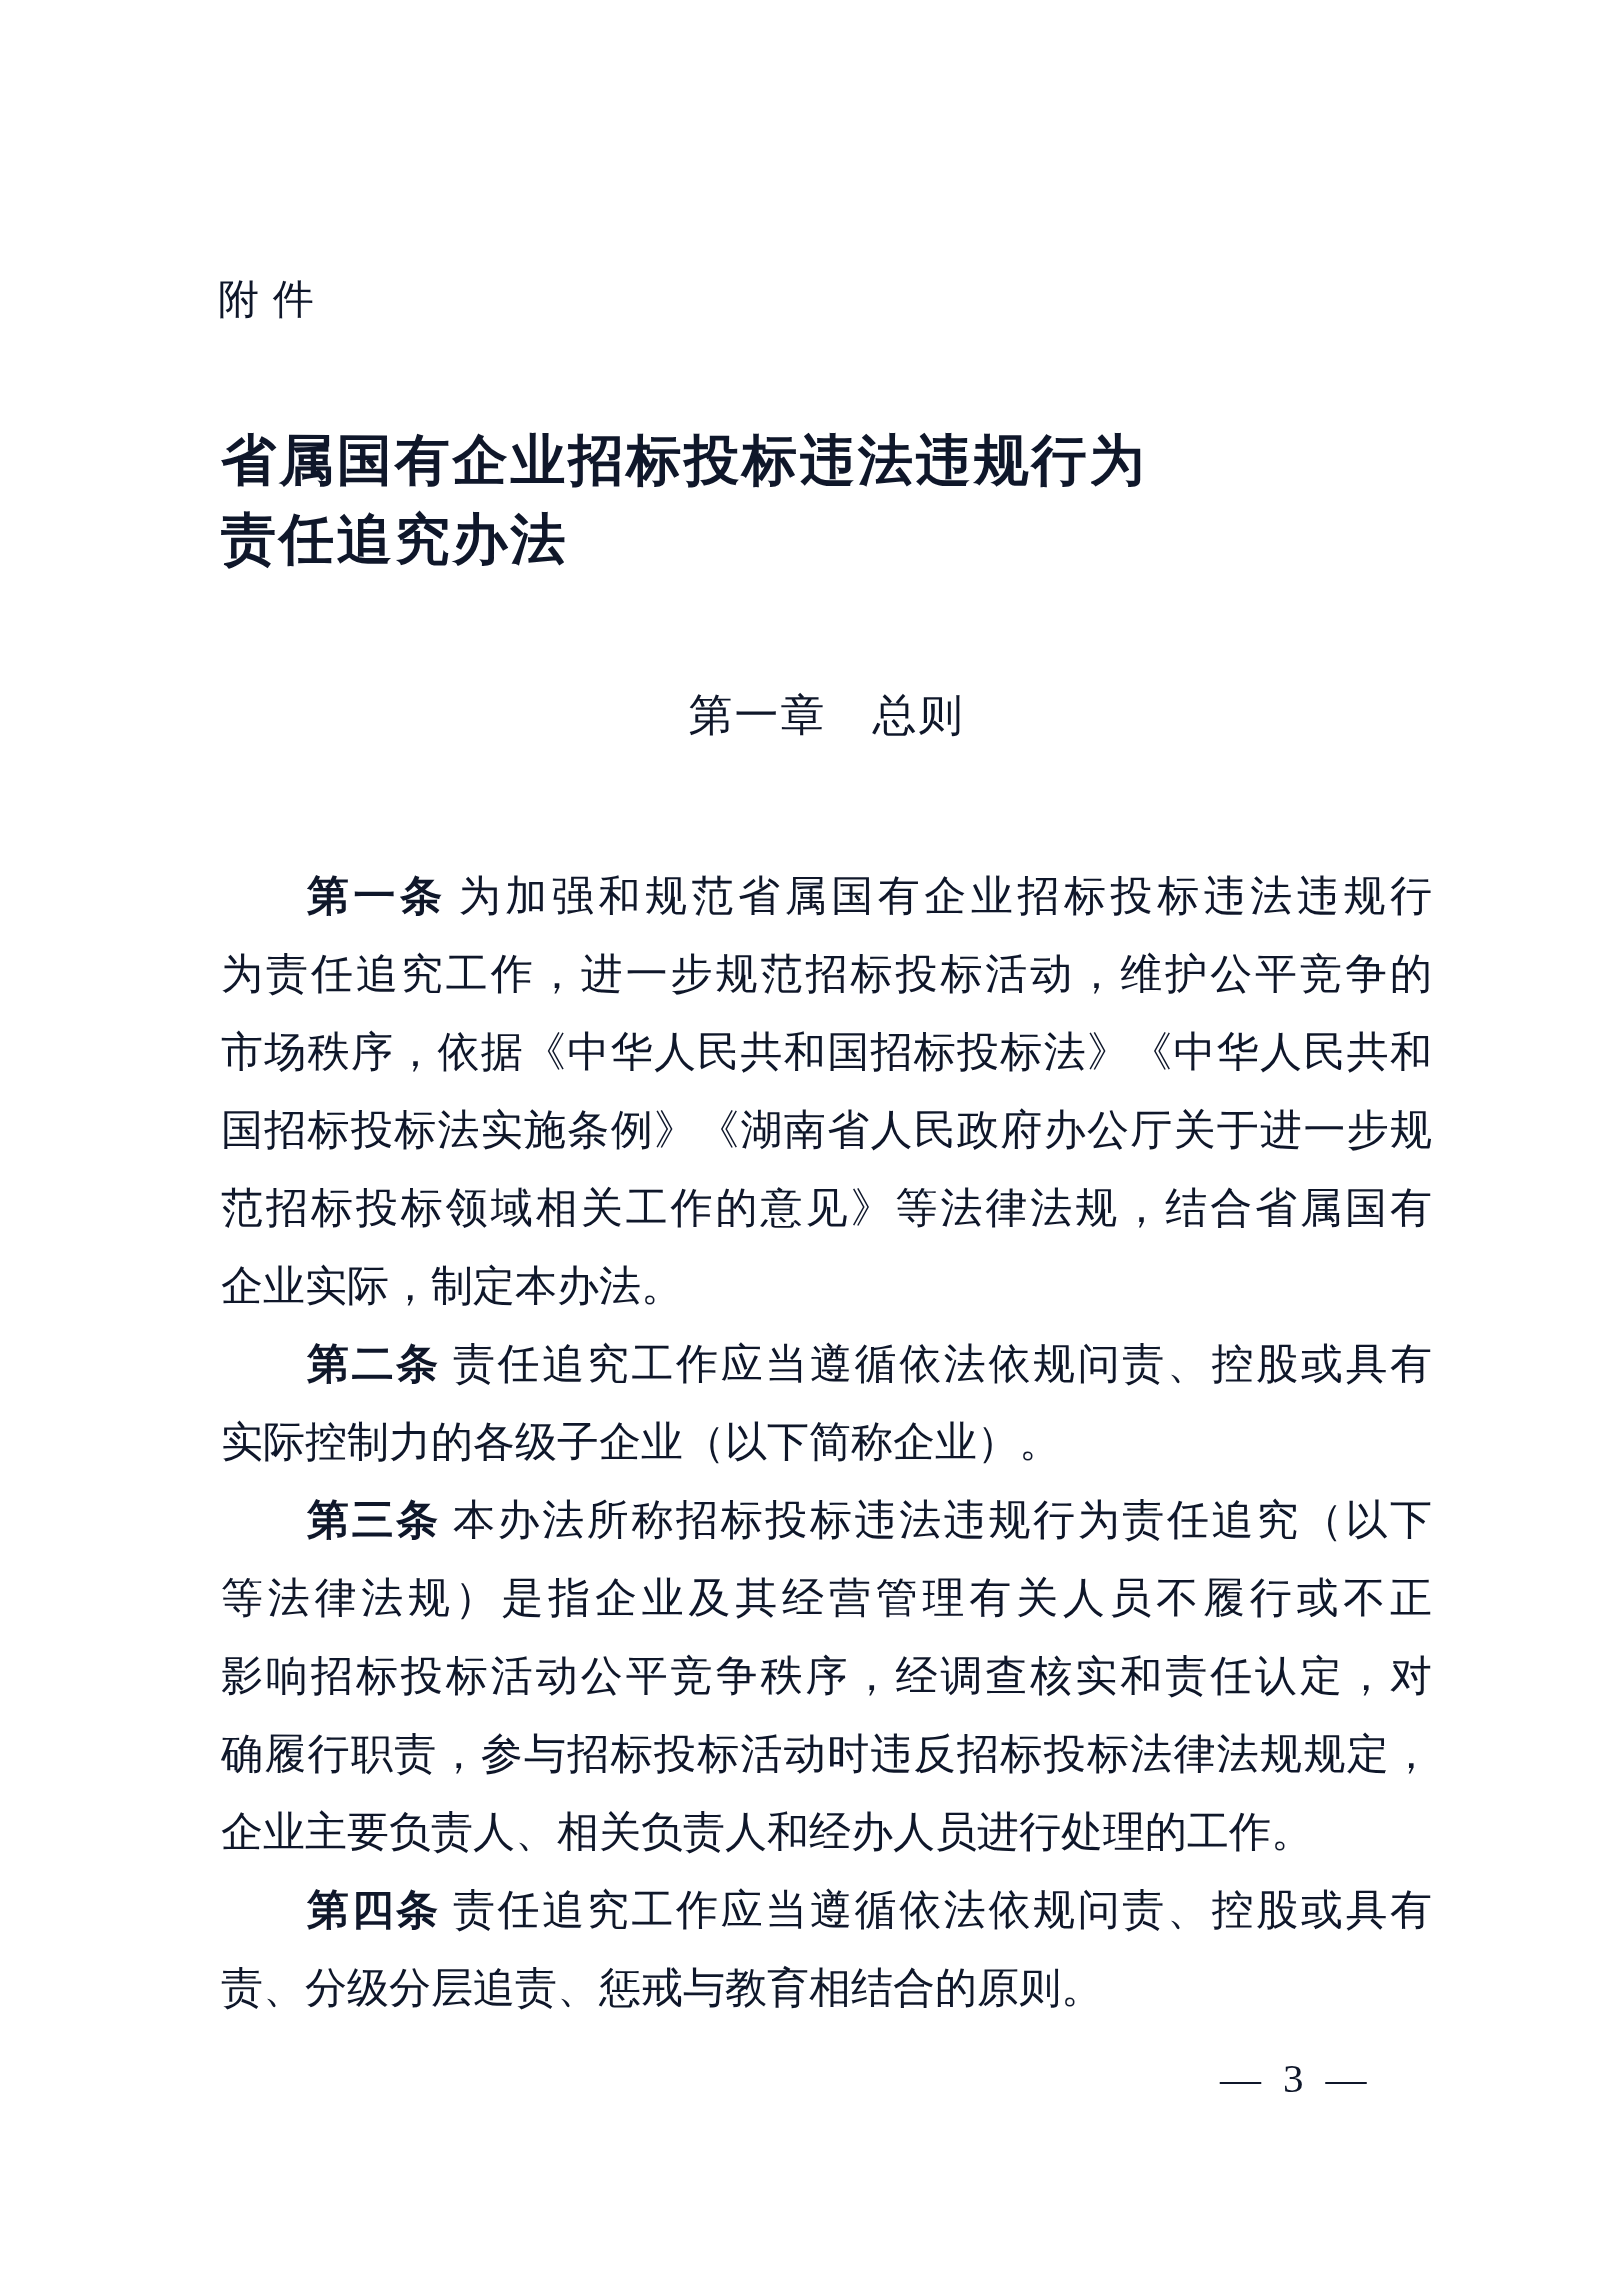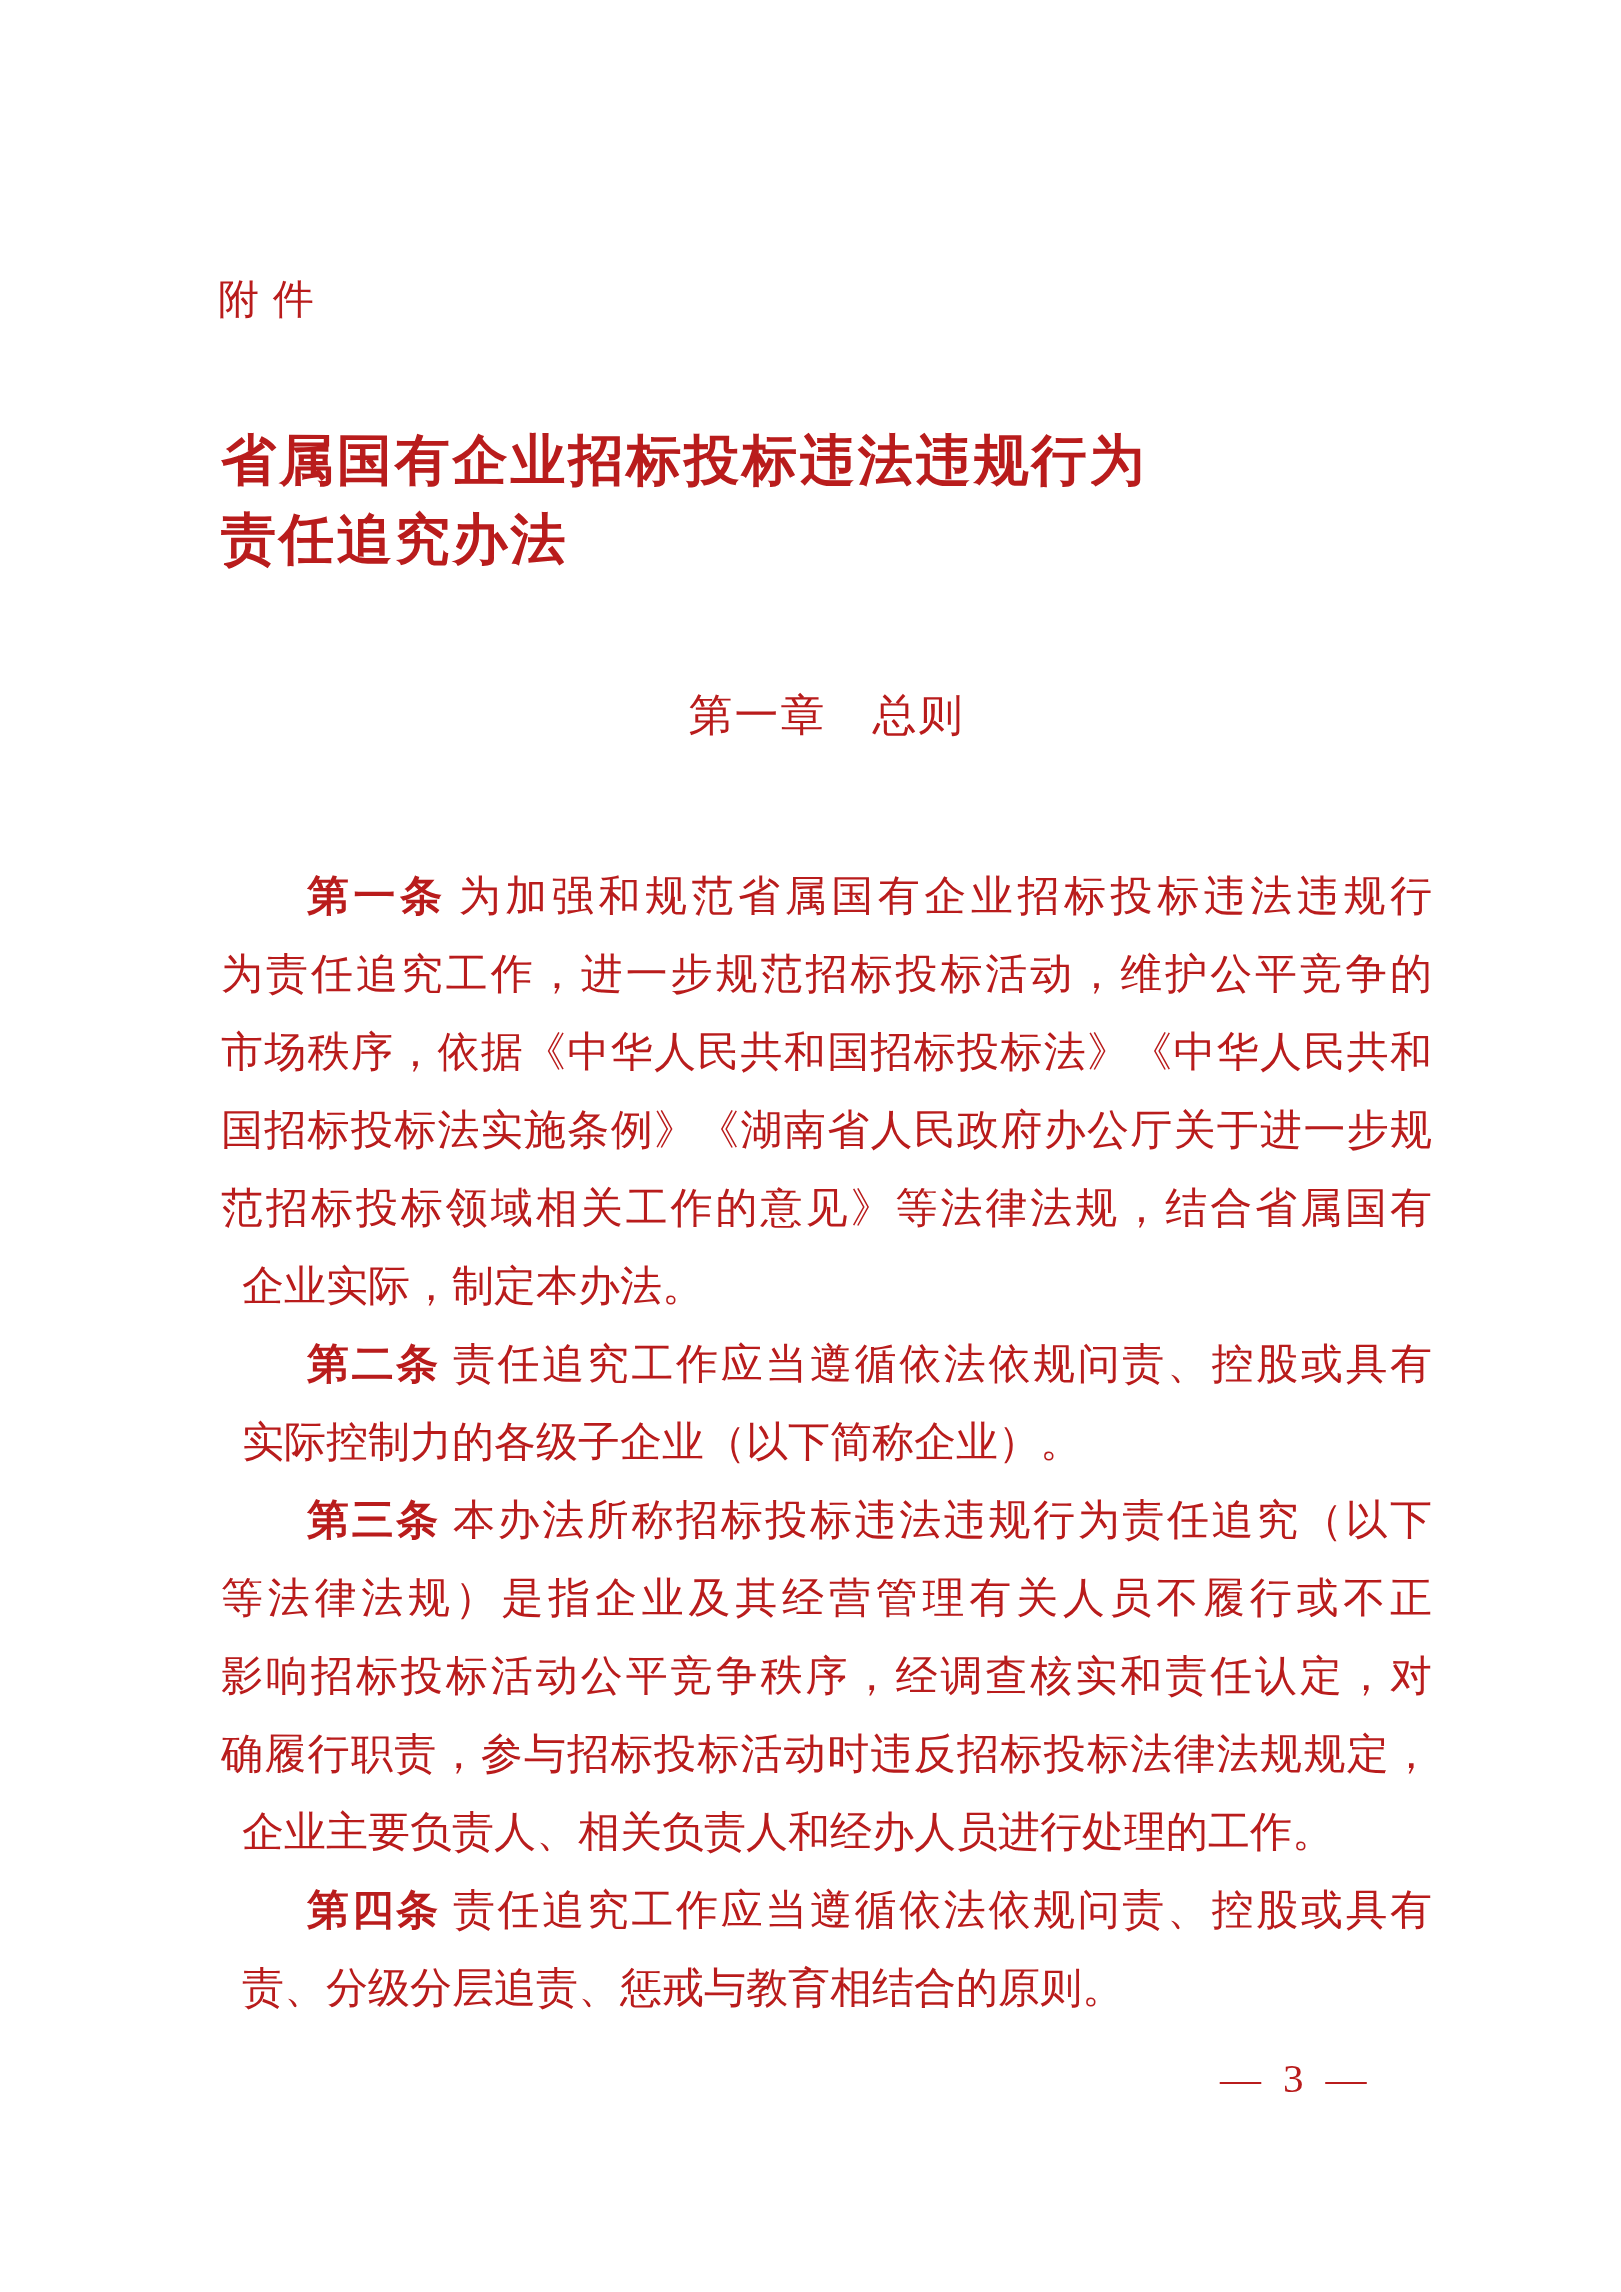--- a/index.html
+++ b/index.html
@@ -5,21 +5,21 @@
   html, body {
     margin: 0;
     padding: 0;
     background: #ffffff;
   }
   .page {
     position: relative;
     width: 1621px;
     height: 2293px;
     background: #ffffff;
-    color: #b91c1c;
+    color: #0f172a;
     overflow: hidden;
     font-family: "Liberation Serif", serif;
   }
   .attachment {
     position: absolute;
     left: 218px;
     top: 272px;
     font-size: 41px;
     letter-spacing: 13.7px;
     font-family: "Liberation Serif", serif;
@@ -55,21 +55,20 @@
   }
   .line {
     margin: 0;
     height: 78px;
     line-height: 78px;
     text-align: justify;
     text-align-last: justify;
   }
   .line.short {
     text-align-last: left;
-    margin-left: 21px;
   }
   .line.first {
     text-indent: 86px;
   }
   .art {
     font-family: "Liberation Sans", sans-serif;
     font-weight: bold;
     margin-right: 12px;
   }
   .art:empty {

